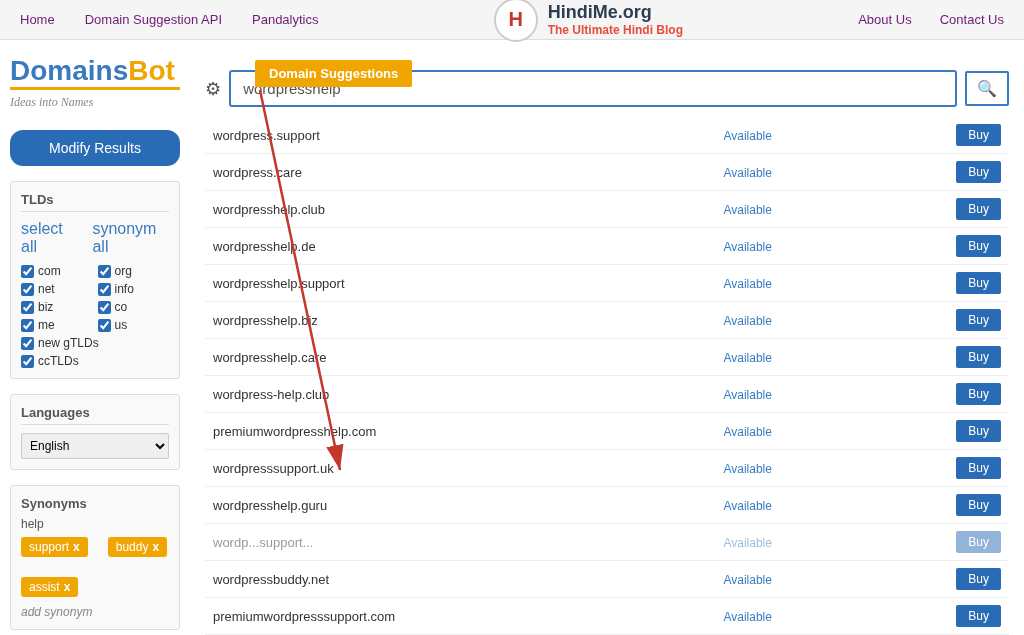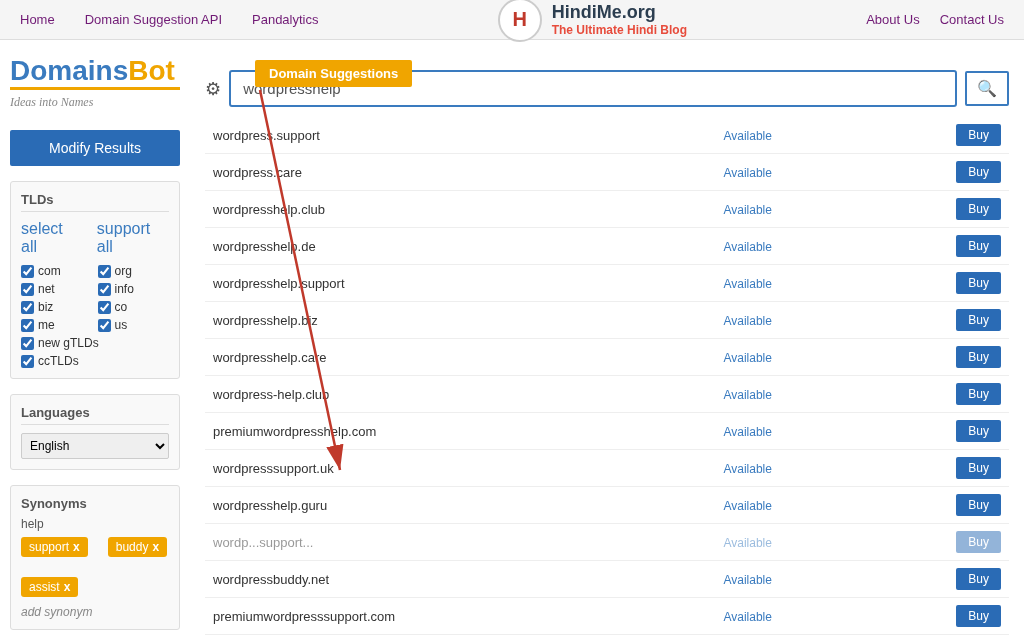--- a/index.html
+++ b/index.html
@@ -7,31 +7,31 @@
 
     
     .nav { display: flex; align-items: center; background: #f5f5f5; border-bottom: 1px solid #ddd; height: 40px; padding: 0 20px; }
     .nav-left { display: flex; gap: 30px; align-items: center; }
     .nav-item { font-size: 13px; color: #701a75; cursor: pointer; text-decoration: none; }
     .nav-logo { flex: 1; display: flex; justify-content: center; align-items: center; gap: 10px; }
     .nav-logo-circle { width: 44px; height: 44px; border-radius: 50%; background: #fff; border: 2px solid #ccc; display: flex; align-items: center; justify-content: center; overflow: hidden; position: relative; }
     .nav-logo-h { font-size: 20px; font-weight: bold; color: #c0392b; }
     .nav-logo-text h2 { font-size: 18px; color: #2c3e50; font-weight: bold; }
     .nav-logo-text p { font-size: 12px; color: #e74c3c; font-weight: bold; text-align: right; }
-    .nav-right { display: flex; gap: 20px; align-items: center; }
+    .nav-right { display: flex; gap: 28px; align-items: center; }
 
     
     .main { display: flex; }
 
     
     .sidebar { width: 190px; min-width: 190px; padding: 15px 10px; background: #fff; }
     .sidebar-logo { margin-bottom: 20px; }
     .sidebar-logo .domains-d { color: #3a7bbf; }
     .sidebar-logo .bot { color: #f0a500; font-size: 28px; font-weight: bold; text-align: right; }
-    .modify-btn { display: block; width: 100%; background: #2a6bb5; color: #fff; border: none; padding: 10px 0; text-align: center; font-size: 14px; cursor: pointer; border-radius: 2px; margin-bottom: 15px; }
+    .modify-btn { display: block; width: 100%; background: #2a6bb5; color: #fff; border: none; padding: 10px 0; text-align: center; font-size: 14px; cursor: pointer; border-radius: 13px; margin-bottom: 15px; }
     .tld-box { background: #f9f9f9; border: 1px solid #ddd; border-radius: 3px; padding: 10px; margin-bottom: 15px; }
     .tld-box h4 { font-size: 13px; font-weight: bold; color: #555; margin-bottom: 8px; border-bottom: 1px solid #ddd; padding-bottom: 4px; }
     .tld-actions { display: flex; gap: 15px; margin-bottom: 8px; font-size: 16px; color: #3a7bbf; cursor: pointer; }
     .tld-grid { display: grid; grid-template-columns: 1fr 1fr; gap: 4px 5px; }
     .tld-item { display: flex; align-items: center; gap: 4px; font-size: 12px; }
     .tld-item input[type=checkbox] { width: 13px; height: 13px; accent-color: #2a6bb5; }
     .lang-box { background: #f9f9f9; border: 1px solid #ddd; border-radius: 3px; padding: 10px; margin-bottom: 15px; }
     .lang-box h4 { font-size: 13px; font-weight: bold; color: #555; margin-bottom: 8px; border-bottom: 1px solid #ddd; padding-bottom: 4px; }
     .lang-select { width: 100%; border: 1px solid #ccc; border-radius: 2px; padding: 4px; font-size: 12px; }
     .synonyms-box { background: #f9f9f9; border: 1px solid #ddd; border-radius: 3px; padding: 10px; }
@@ -97,21 +97,21 @@
           <span style="font-size:12px;color:#888;font-style:italic;font-family:Liberation Serif, serif;">Ideas into Names</span>
         </div>
       </div>
 
       <button class="modify-btn">Modify Results</button>
 
       <div class="tld-box">
         <h4>TLDs</h4>
         <div class="tld-actions">
           <span>select all</span>
-          <span>support all</span>
+          <span>synonym all</span>
         </div>
         <div class="tld-grid">
           <div class="tld-item">
             <input type="checkbox" checked="" style="">
             <span>com</span>
           </div>
           <div class="tld-item">
             <input type="checkbox" checked="" style="">
             <span>org</span>
           </div>

